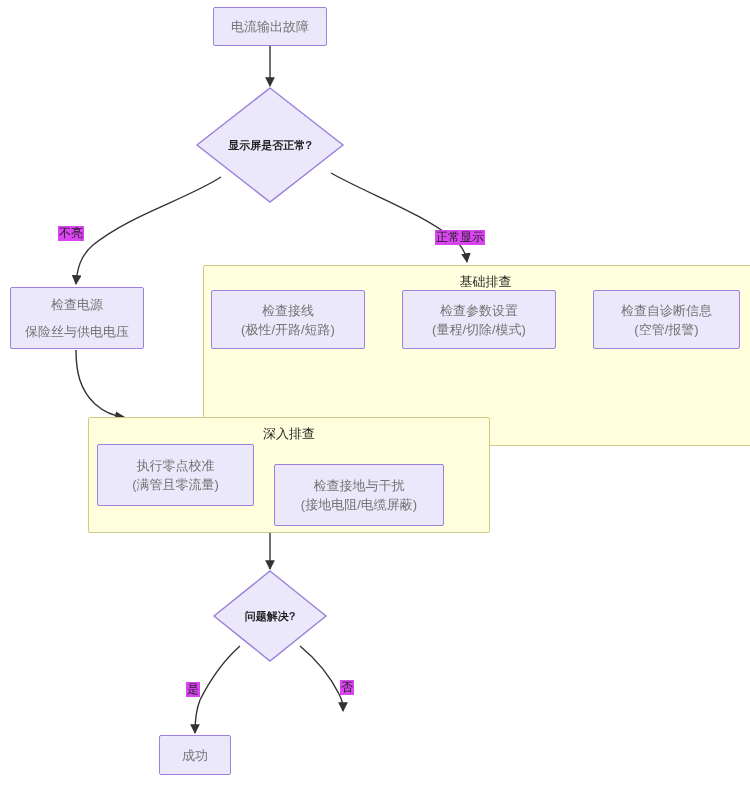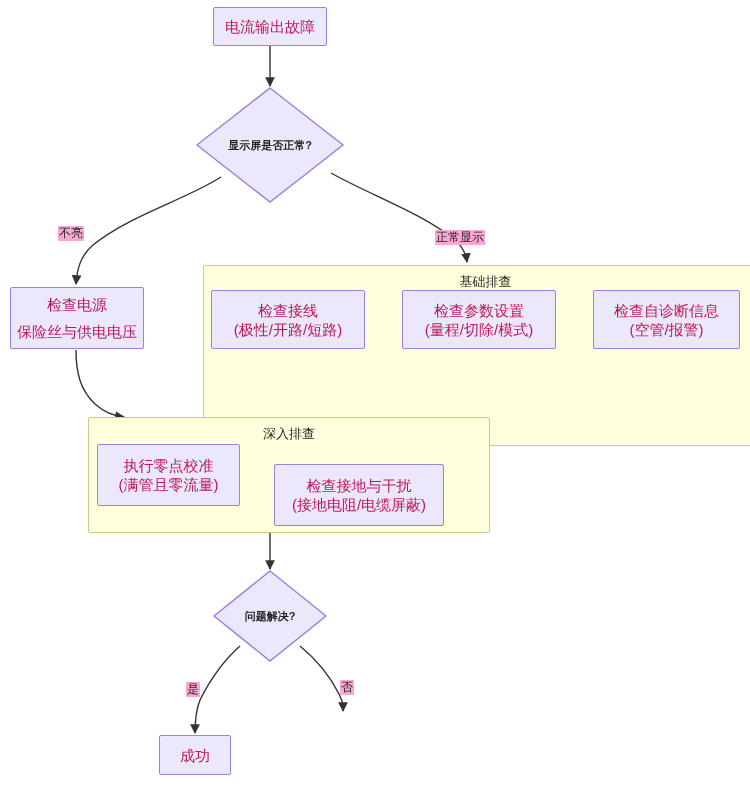--- a/index.html
+++ b/index.html
@@ -28,22 +28,22 @@
   .node {
     position: absolute;
     box-sizing: border-box;
     background: #ECE8FB;
     border: 1px solid #9D80DB;
     border-radius: 2px;
     display: flex;
     flex-direction: column;
     align-items: center;
     justify-content: center;
-    color: #be185d;
-    font-size: 15px;
+    color: #737373;
+    font-size: 13px;
     line-height: 19px;
     text-align: center;
     white-space: nowrap;
   }
   .node .line {
     display: block;
   }
   .cluster {
     position: absolute;
     box-sizing: border-box;
@@ -82,21 +82,21 @@
     align-items: center;
     justify-content: center;
     font-size: 11px;
     line-height: 18px;
     color: #1f1f1f;
     white-space: nowrap;
     font-weight: bold;
   }
   .edge-label {
     position: absolute;
-    background: #f9a8d4;
+    background: #d946ef;
     color: #1f1f1f;
     font-size: 12px;
     line-height: 15px;
     padding: 0 1px;
     white-space: nowrap;
   }
 </style>
 </head>
 <body>
 
@@ -160,21 +160,21 @@
   <div class="node" style="left:402px; top:290px; width:154px; height:59px;">
     <span class="line">检查参数设置</span>
     <span class="line">(量程/切除/模式)</span>
   </div>
 
   <div class="node" style="left:593px; top:290px; width:147px; height:59px;">
     <span class="line">检查自诊断信息</span>
     <span class="line">(空管/报警)</span>
   </div>
 
-  <div class="node" style="left:97px; top:444px; width:143px; height:62px;">
+  <div class="node" style="left:97px; top:444px; width:157px; height:62px;">
     <span class="line">执行零点校准</span>
     <span class="line">(满管且零流量)</span>
   </div>
 
   <div class="node" style="left:274px; top:464px; width:170px; height:62px;">
     <span class="line">检查接地与干扰</span>
     <span class="line">(接地电阻/电缆屏蔽)</span>
   </div>
 
   <div class="diamond-wrap" style="left:213px; top:570px; width:114px; height:92px;">

